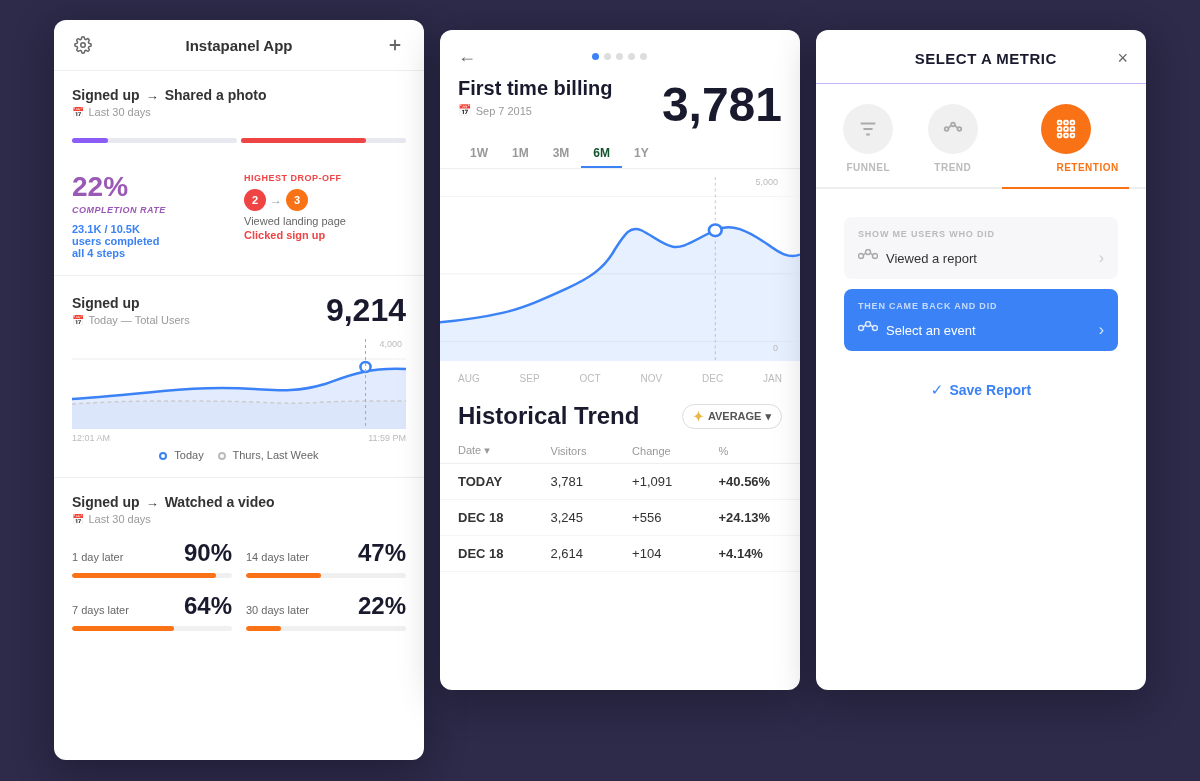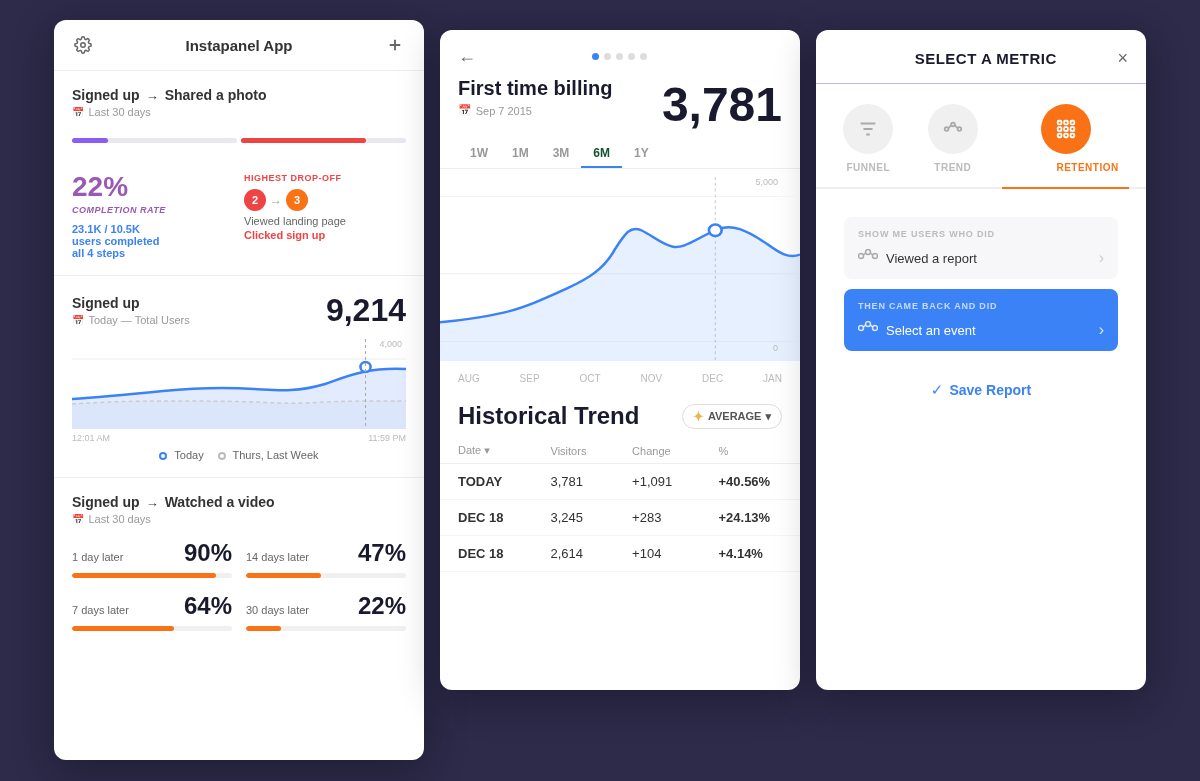--- a/index.html
+++ b/index.html
@@ -839,21 +839,21 @@
       <tbody id="hist-tbody">
       <tr>
             <td class="td-label">TODAY</td>
             <td>3,781</td>
             <td>+1,091</td>
             <td class="td-green">+40.56%</td>
           </tr>
           <tr>
             <td class="td-label">DEC 18</td>
             <td>3,245</td>
-            <td>+283</td>
+            <td>+556</td>
             <td class="td-green">+24.13%</td>
           </tr>
           <tr>
             <td class="td-label">DEC 18</td>
             <td>2,614</td>
             <td>+104</td>
             <td class="td-green">+4.14%</td>
           </tr>
         </tbody>
     </table>

